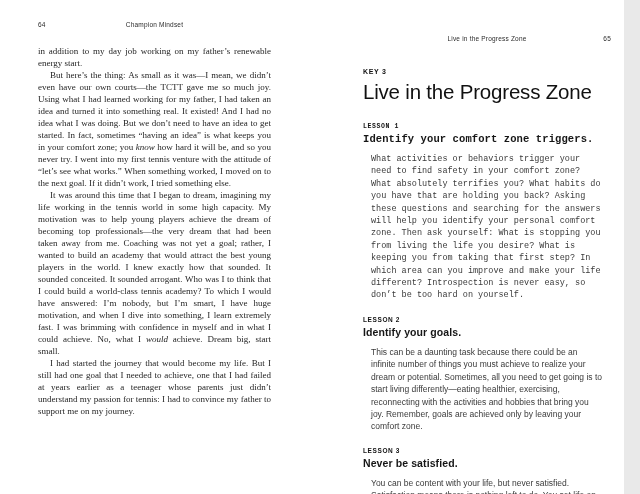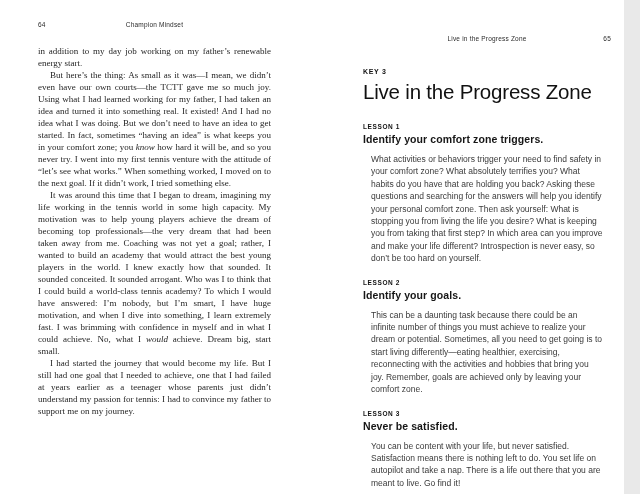--- a/index.html
+++ b/index.html
@@ -55,21 +55,21 @@
     color: #111111;
   }
   .chapter-title {
     margin: 5px 0 0 0;
     font-size: 20.5px; font-weight: 500; letter-spacing: -0.2px;
     color: #111111;
     font-family: "Liberation Sans", sans-serif;
   }
   .lessons { margin-top: 0; }
   .lesson { margin-top: 14px; }
-  .lesson:first-child { margin-top: 19px; }
+  .lesson:first-child { margin-top: 19px; font-family: Liberation Mono, monospace; }
   .lesson-label {
     font-size: 6.5px; font-weight: 700; letter-spacing: 0.6px;
     color: #111111; margin: 0 0 3px 0;
   }
   .lesson-heading {
     font-size: 10.5px; font-weight: 700; letter-spacing: 0.1px;
     color: #161616; margin: 0 0 4px 0;
   }
   .lesson-body {
     margin: 8px;

